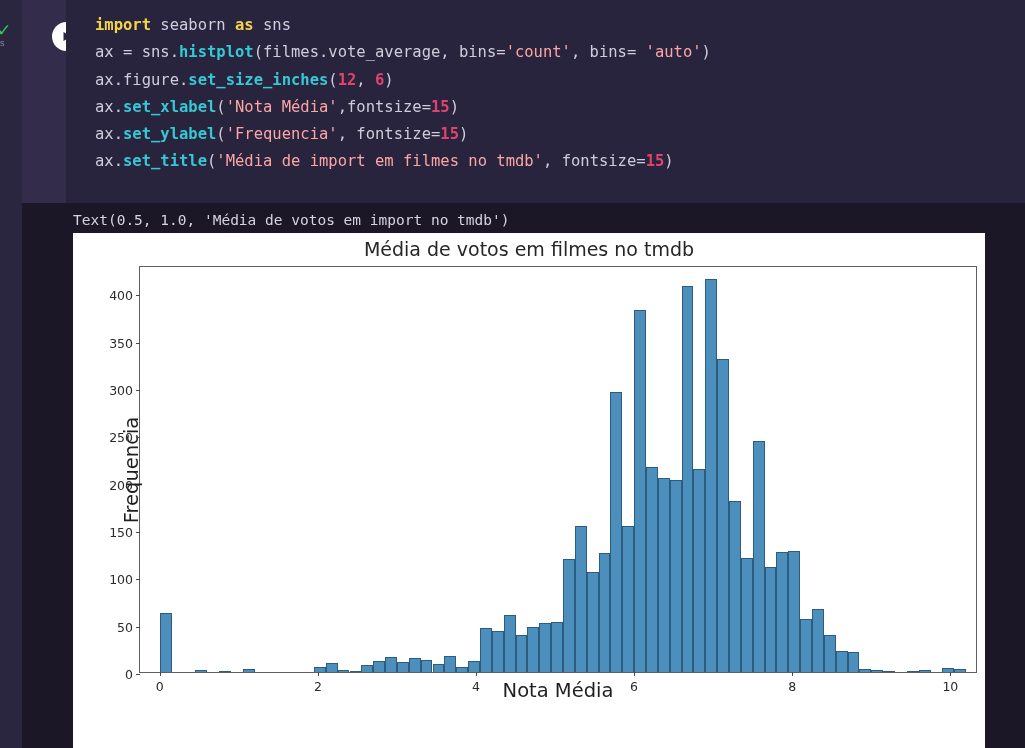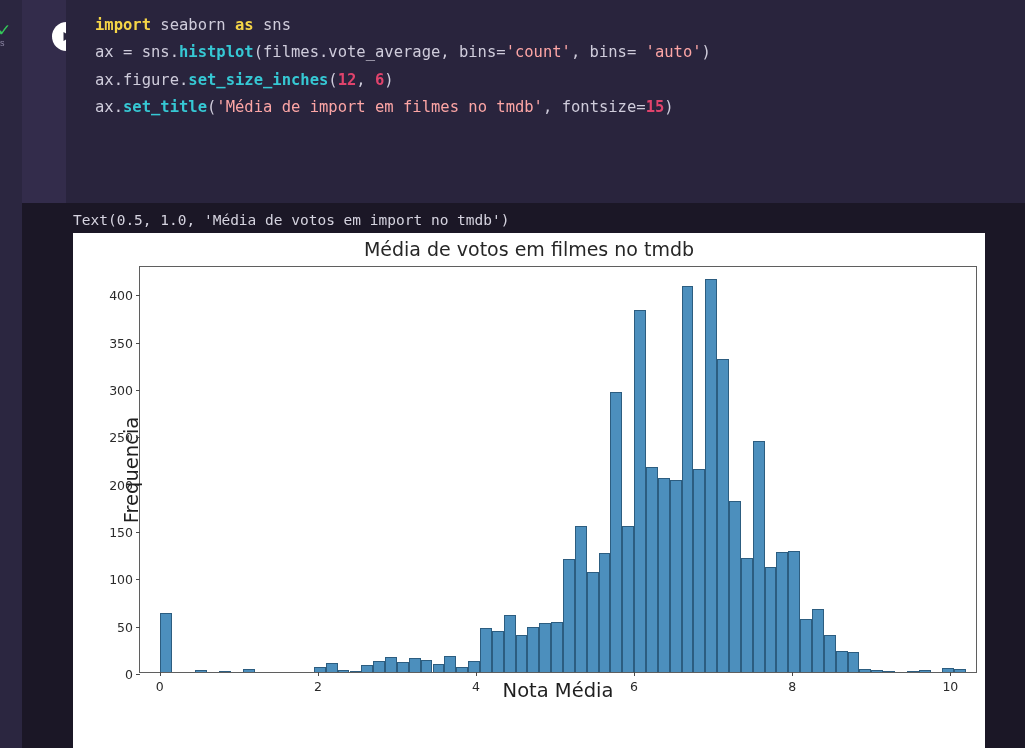--- a/index.html
+++ b/index.html
@@ -172,20 +172,22 @@
     <div class="run-btn">
       <svg width="15" height="15" viewBox="0 0 15 15">
         <polygon points="4.5,3 12,7.5 4.5,12" fill="#2b2640"></polygon>
       </svg>
     </div>
 
     <div class="code-area" id="code-area">
         <div class="code-line"><span class="kw">import</span><span class="plain"> seaborn </span><span class="kw">as</span><span class="plain"> sns</span></div>
         <div class="code-line"><span class="plain">ax = sns.</span><span class="fn">histplot</span><span class="punct">(filmes.vote_average, bins=</span><span class="str">'count'</span><span class="punct">, bins= </span><span class="str">'auto'</span><span class="punct">)</span></div>
         <div class="code-line"><span class="plain">ax.figure.</span><span class="fn">set_size_inches</span><span class="punct">(</span><span class="num">12</span><span class="punct">, </span><span class="num">6</span><span class="punct">)</span></div>
+        <div class="code-line"><span class="plain">ax.</span><span class="fn">set_xlabel</span><span class="punct">(</span><span class="str">'Nota Média'</span><span class="punct">,fontsize=</span><span class="num">15</span><span class="punct">)</span></div>
+        <div class="code-line"><span class="plain">ax.</span><span class="fn">set_ylabel</span><span class="punct">(</span><span class="str">'Frequencia'</span><span class="punct">, fontsize=</span><span class="num">15</span><span class="punct">)</span></div>
         <div class="code-line"><span class="plain">ax.</span><span class="fn">set_title</span><span class="punct">(</span><span class="str">'Média de import em filmes no tmdb'</span><span class="punct">, fontsize=</span><span class="num">15</span><span class="punct">)</span></div>
       </div>
   </div>
 
   <div class="corner-bl"></div>
 
   <div class="output-area">
     <div class="output-text">Text(0.5, 1.0, 'Média de votos em import no tmdb')</div>
 
     <div class="figure">

